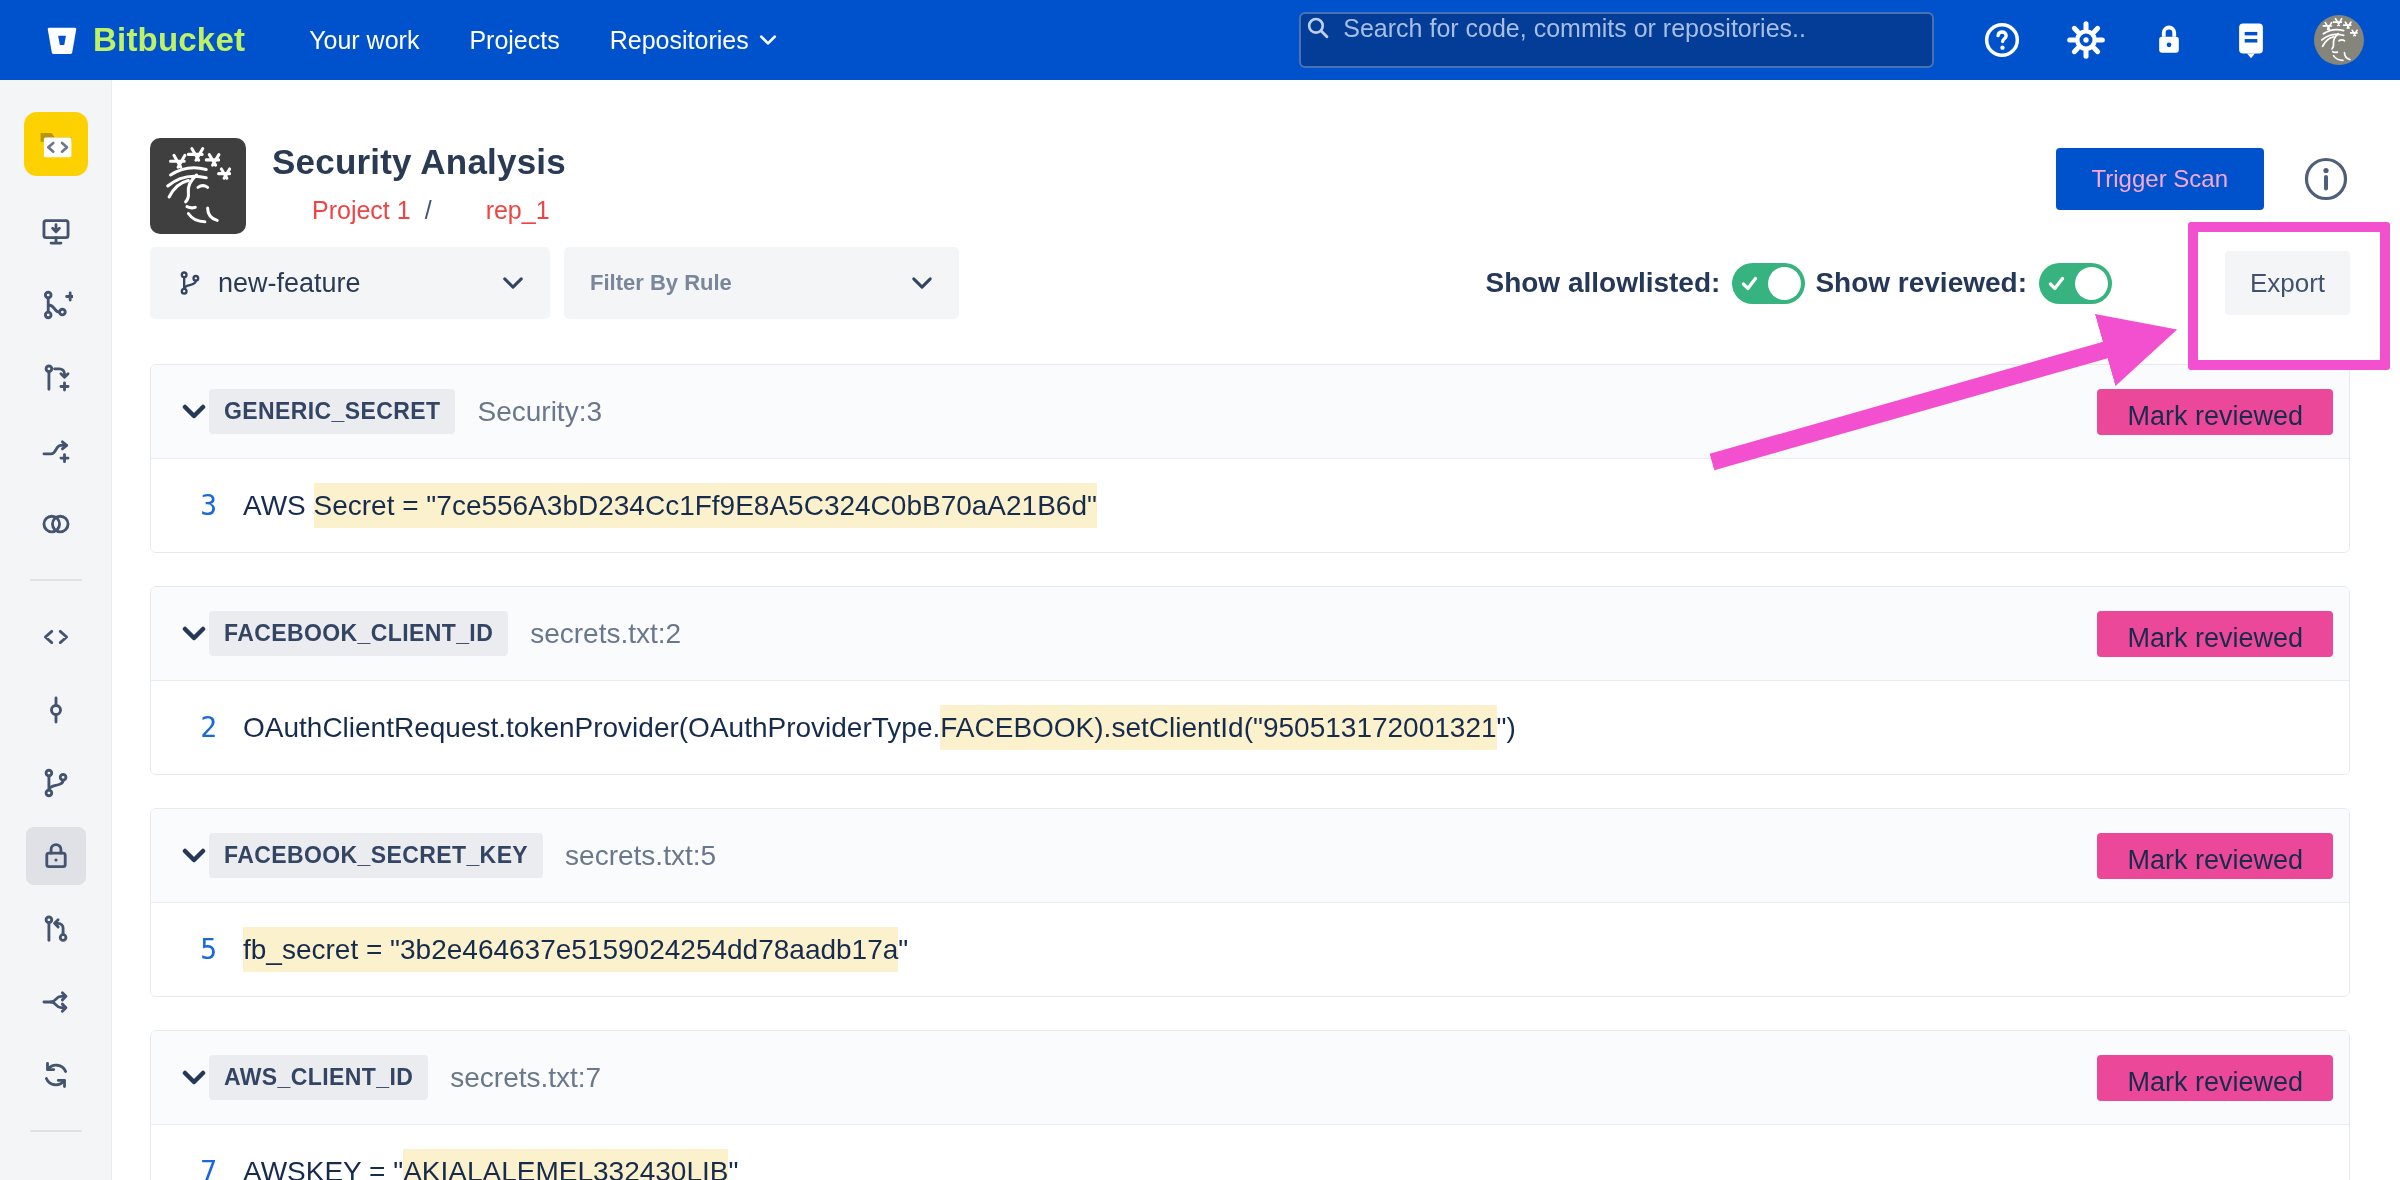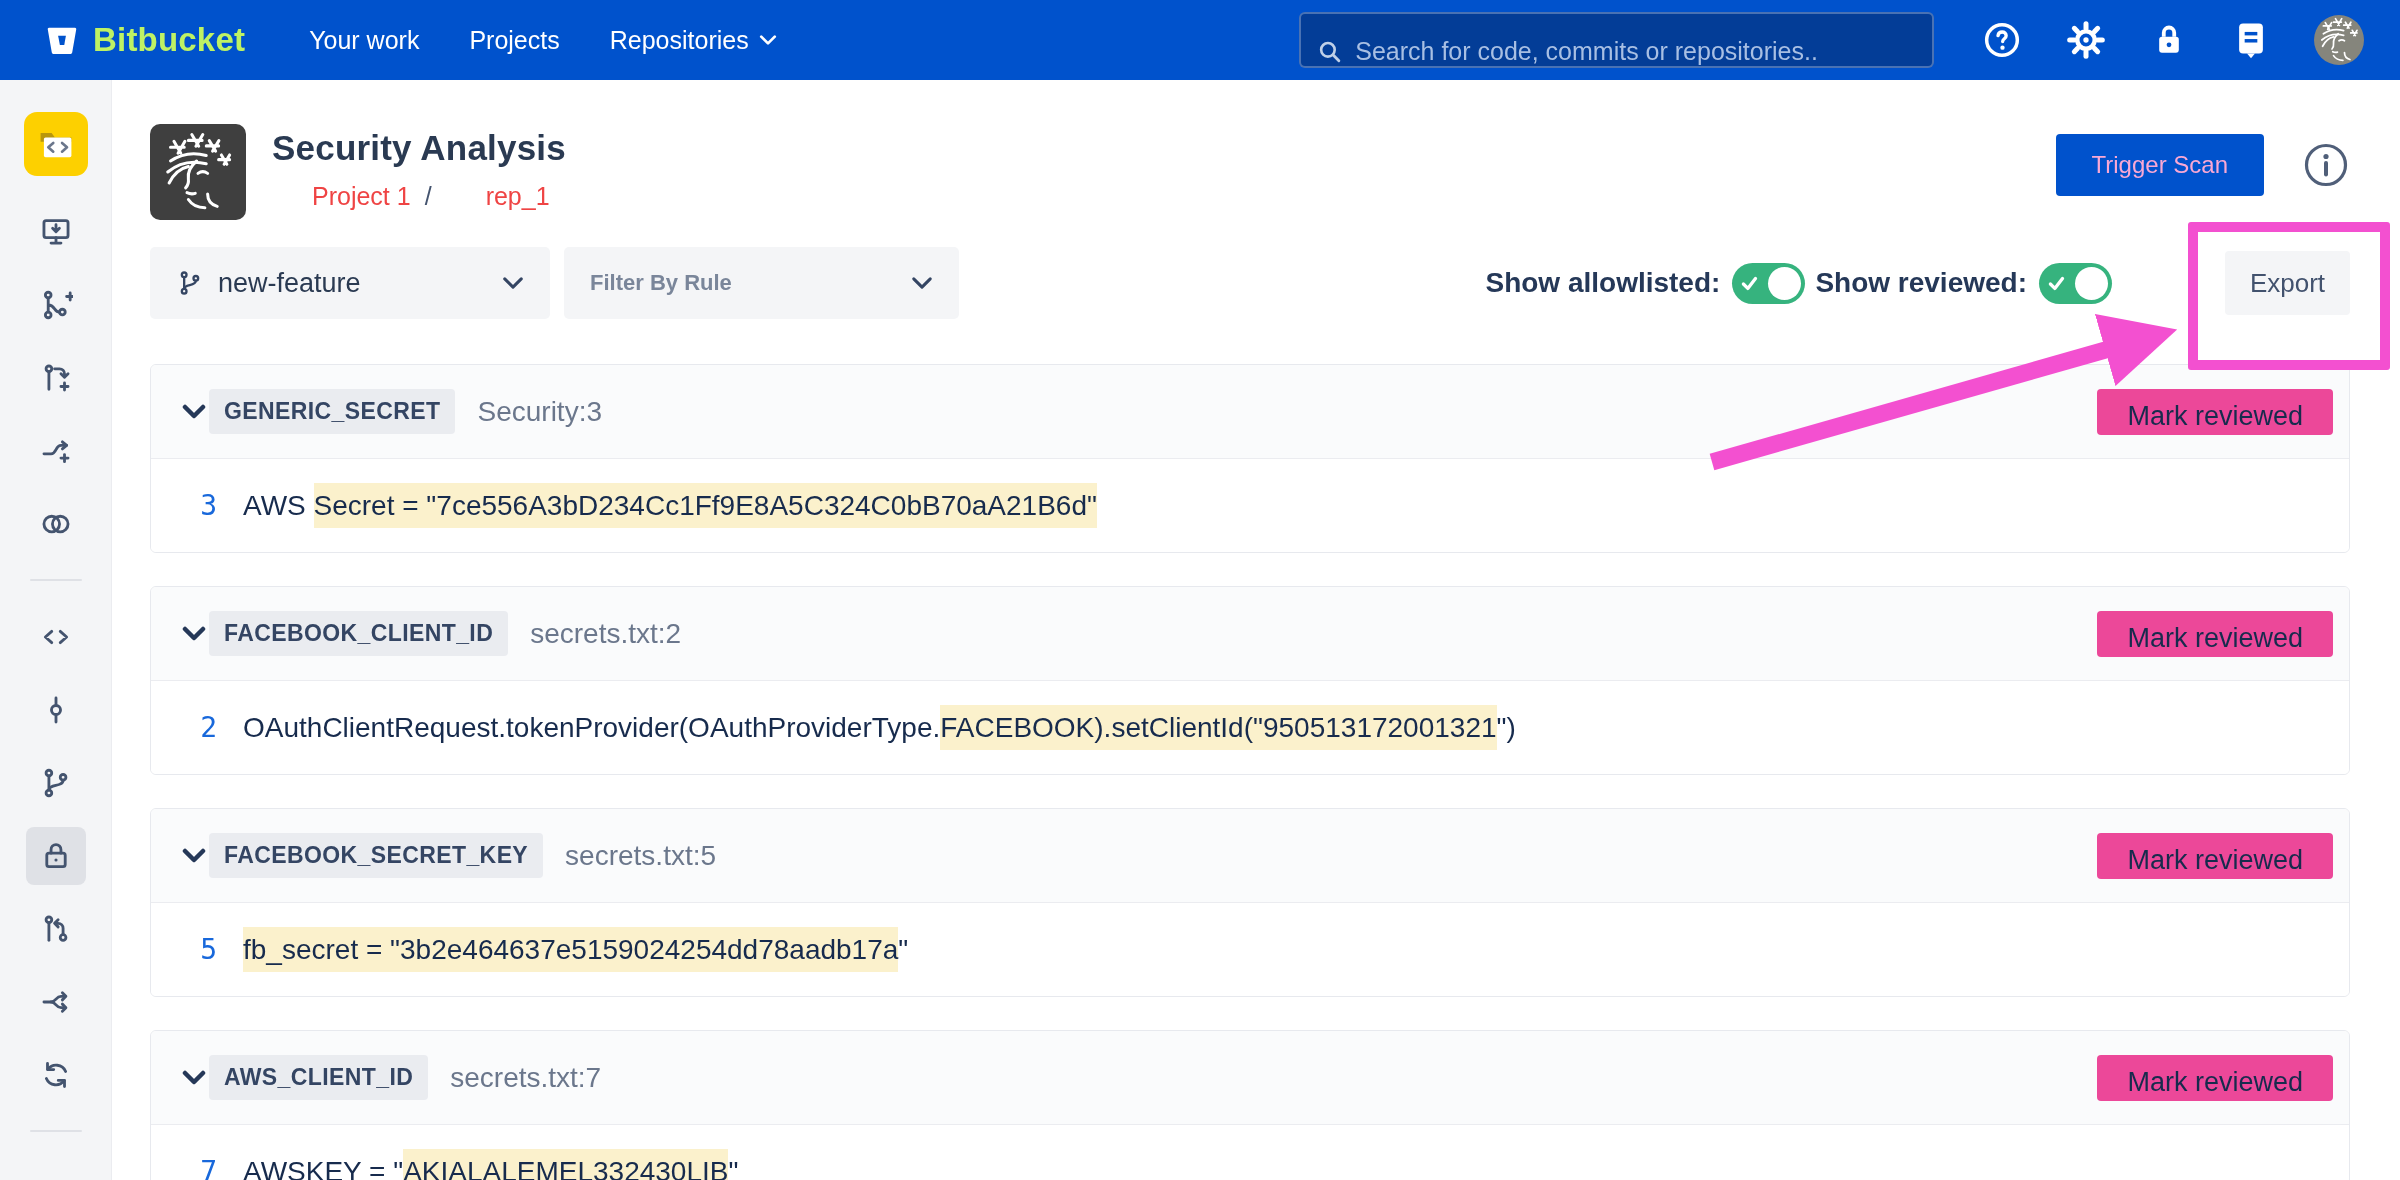--- a/index.html
+++ b/index.html
@@ -9,21 +9,21 @@
 
   
   .navbar { position:absolute; top:0; left:0; width:2400px; height:80px;
             background:#0052CC; display:flex; align-items:center; padding:0 30px; }
   .brand { display:flex; align-items:center; gap:13px; margin-left:14px; }
   .brand-name { color:#bef264; font-size:33px; font-weight:700; letter-spacing:.2px; }
   .nav-menu { display:flex; align-items:center; gap:50px; margin-left:64px; }
   .nav-item { color:#fff; font-size:25px; font-weight:500; display:flex; align-items:center; gap:10px; cursor:pointer; }
   .search { margin-left:auto; width:635px; height:56px; border-radius:6px;
             background:rgba(9,30,66,.38); border:2px solid rgba(255,255,255,.28);
-            display:flex; align-items:flex-end; padding:0 16px; gap:12px; }
+            display:flex; align-items:flex-start; padding:0 4px; gap:12px; }
   .search input { background:transparent; border:none; outline:none; color:#BFD0E8;
                   font-size:25px; width:100%; font-family:"Liberation Sans",sans-serif; }
   .search input::placeholder { color:#A8BFE3; }
   .nav-icons { display:flex; align-items:center; gap:44px; margin-left:48px; margin-right:6px; }
   .nav-avatar { width:50px; height:50px; border-radius:50%; background:#85857C; overflow:hidden; }
 
   
   .sidebar { position:absolute; top:80px; left:0; width:112px; height:1100px;
              background:#F4F5F7; border-right:1px solid #EBECF0;
              display:flex; flex-direction:column; align-items:center; padding-top:32px; }
@@ -34,21 +34,21 @@
   .icon-slot:first-of-type { margin-top:40px; }
   .icon-slot svg { stroke:#44546F; fill:none; stroke-width:2; stroke-linecap:round; stroke-linejoin:round; }
   .icon-slot.selected::before { content:''; position:absolute; inset:-12px -13px;
                                 background:#DFE1E6; border-radius:8px; }
   .icon-slot svg { position:relative; }
   .side-divider { width:52px; height:2px; background:#DFE1E6; margin-top:38px; border-radius:1px; }
 
   
   .main { position:absolute; top:80px; left:112px; right:0; bottom:0; background:#fff; }
 
-  .header-row { position:absolute; left:38px; top:44px; right:50px; display:flex; align-items:flex-start; }
+  .header-row { position:absolute; left:38px; top:58px; right:50px; display:flex; align-items:flex-start; }
   .proj-avatar { width:96px; height:96px; border-radius:10px; background:#3F3F3F; flex:none;
                  display:flex; align-items:center; justify-content:center; }
   .title-block { margin-left:26px; padding-top:4px; }
   .page-title { font-size:35px; font-weight:700; color:#2A3A52; letter-spacing:.2px; }
   .breadcrumb { margin-top:14px; font-size:25px; display:flex; gap:14px; align-items:center; }
   .breadcrumb a { color:#ef4444; text-decoration:none; cursor:pointer;margin-left:40px; }
   .breadcrumb .sep { color:#44546F; }
   .header-actions { margin-left:auto; display:flex; align-items:center; gap:38px; padding-top:10px; }
   .btn-primary { background:#0052CC; color:#f9a8d4; border:none; border-radius:4px;
                  height:62px; padding:0 36px; font-size:24px; font-weight:500;

